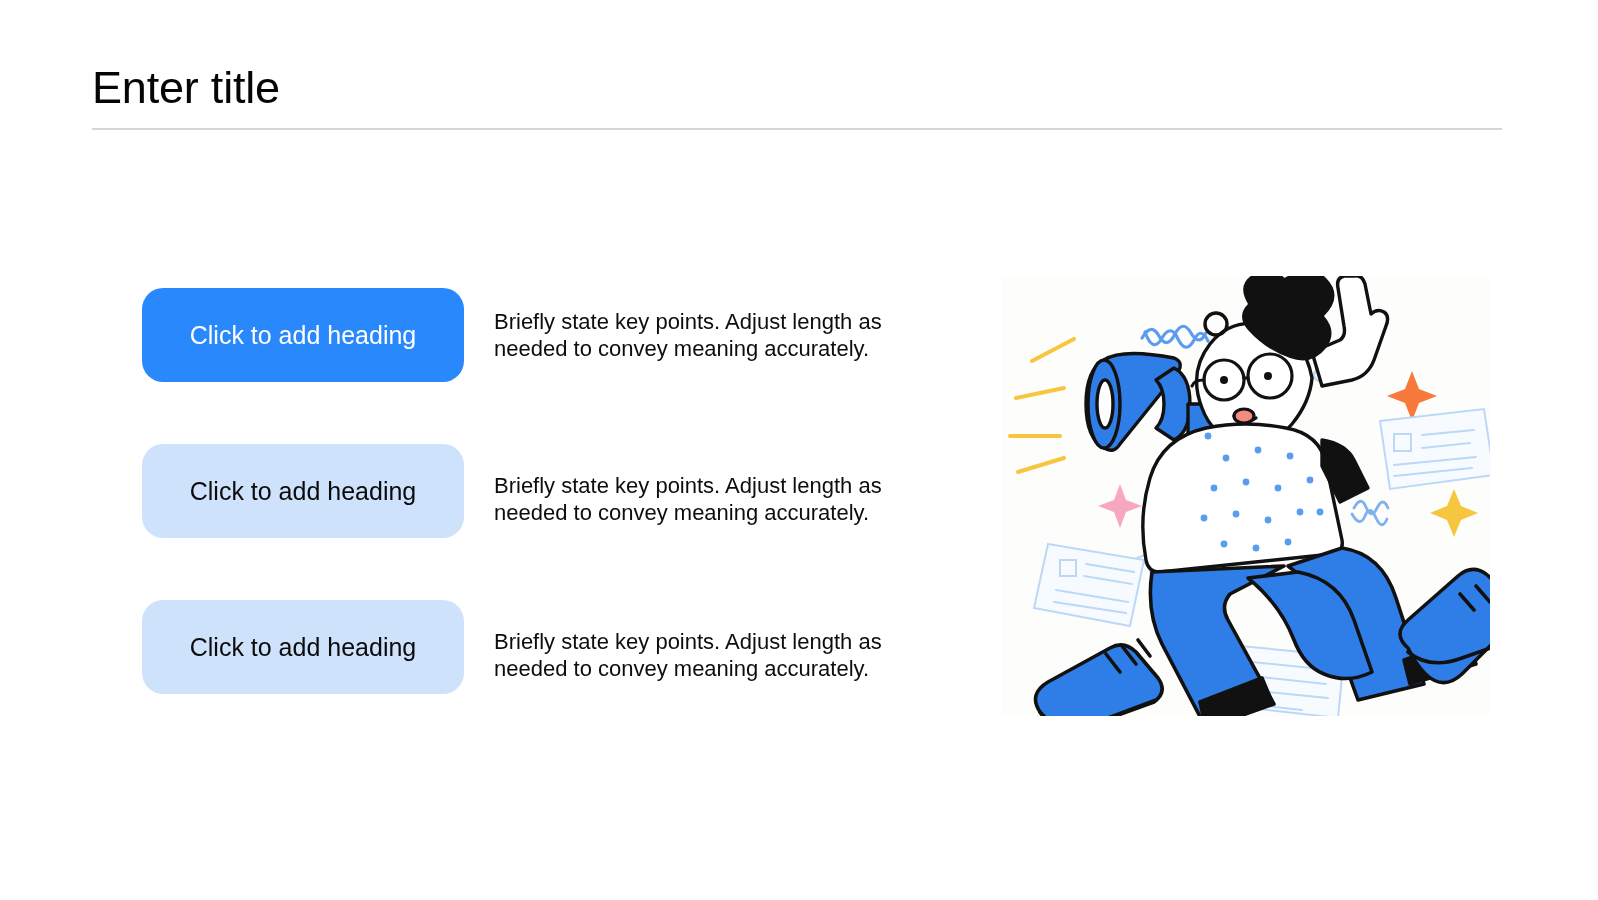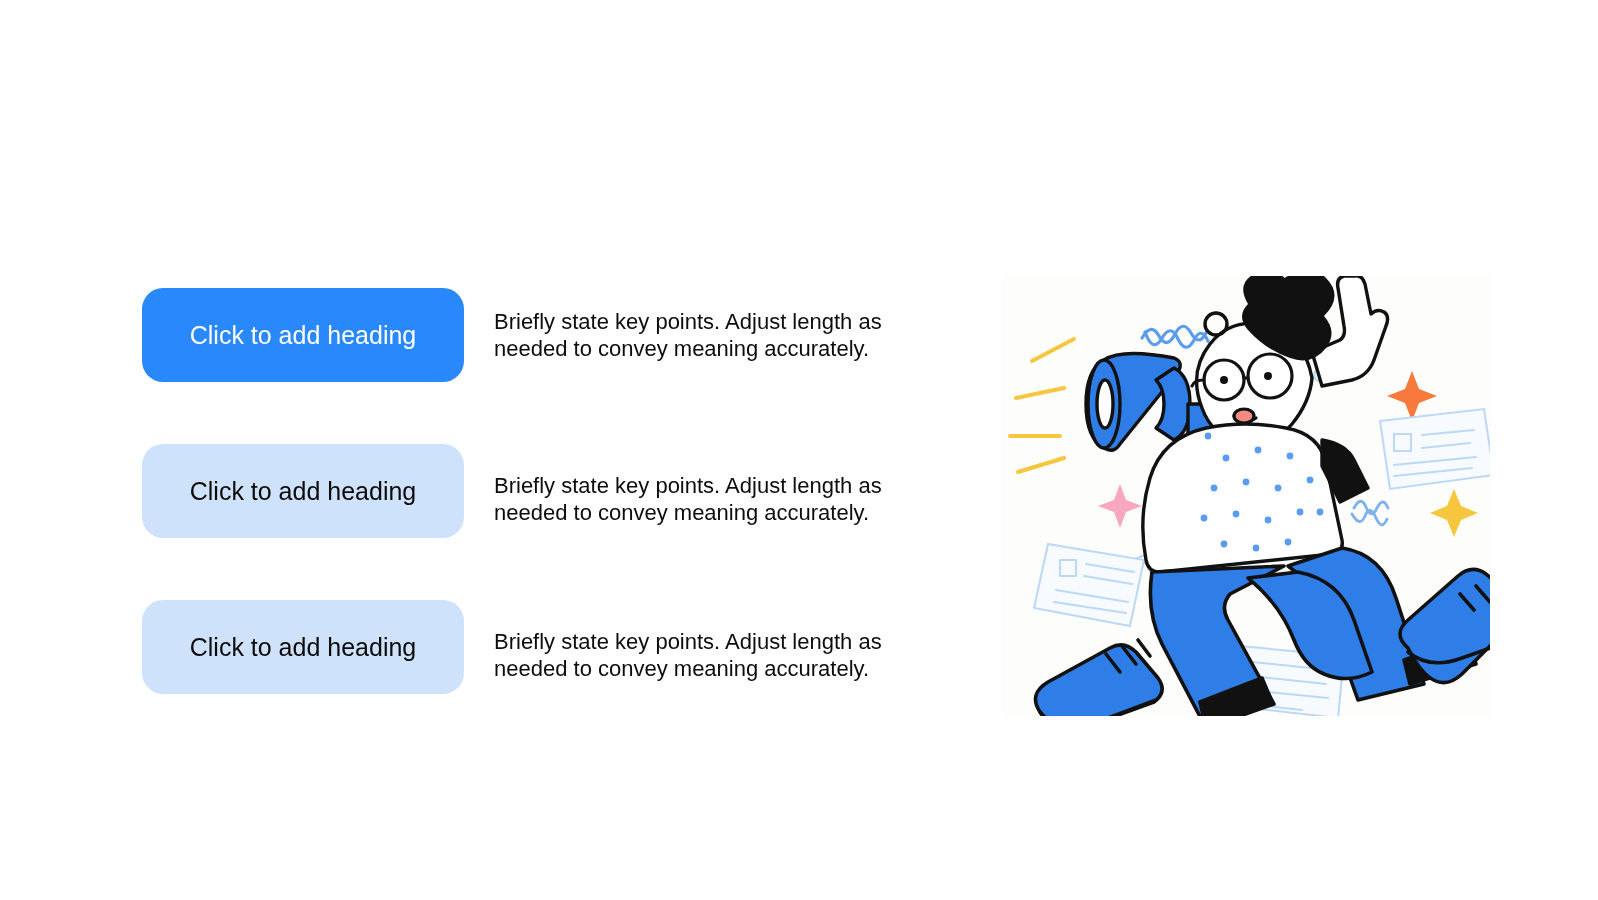--- a/index.html
+++ b/index.html
@@ -108,20 +108,24 @@
     background: #fdfdfb;
     overflow: hidden;
   }
   .illustration svg { display: block; width: 100%; height: 100%; }
 </style>
 </head>
 <body>
 
 <div class="slide">
 
+  <div class="title-block">
+    <div class="slide-title">Enter title</div>
+    <div class="title-divider"></div>
+  </div>
 
   <div class="content-area">
 
     <div class="row">
       <div class="heading-chip chip-primary">
         <span class="chip-label">Click to add heading</span>
       </div>
       <div class="row-body">Briefly state key points. Adjust length as needed to convey meaning accurately.</div>
     </div>
 

